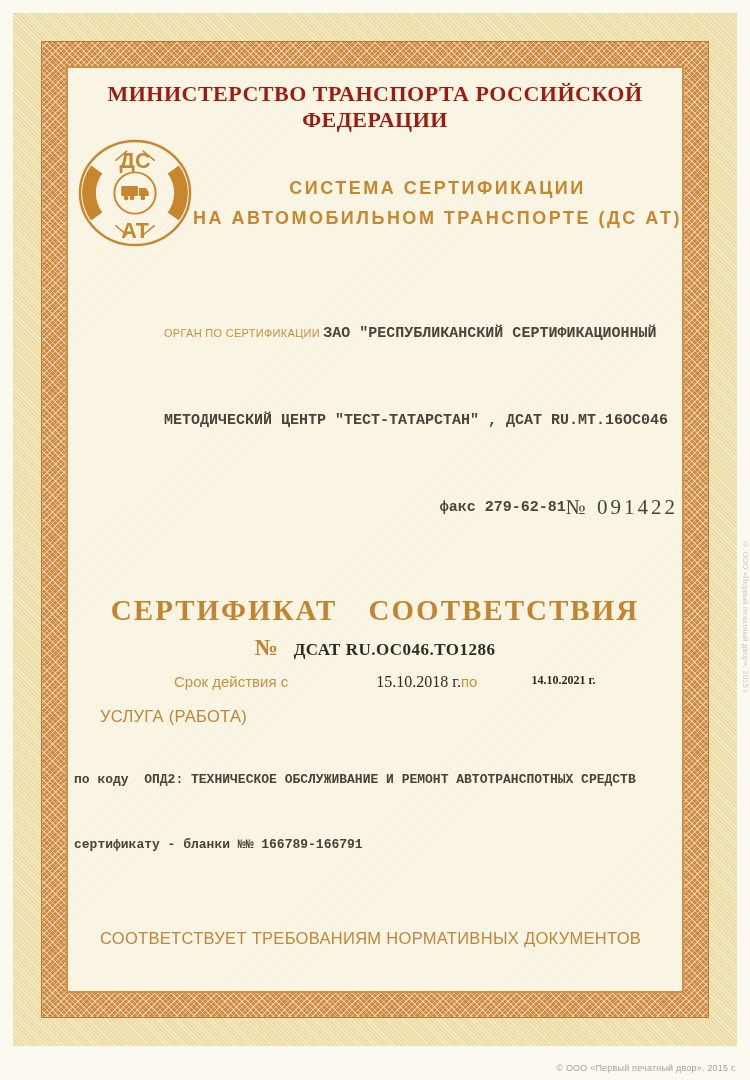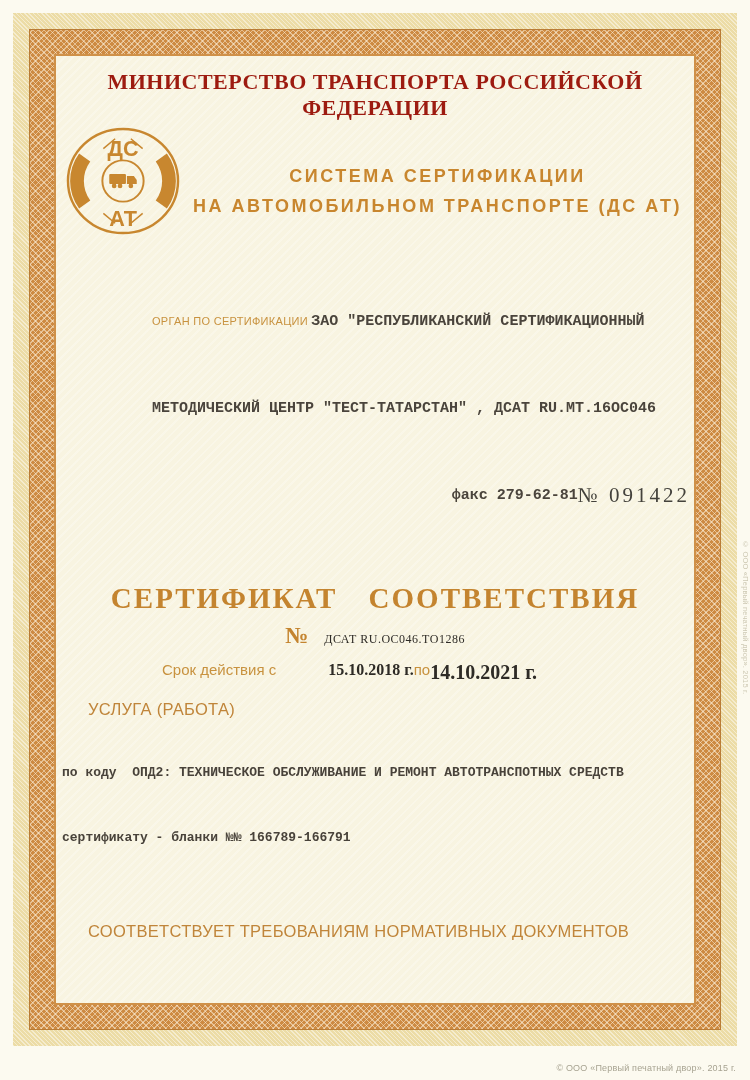--- a/index.html
+++ b/index.html
@@ -8,21 +8,21 @@
     font-family:"Liberation Sans", sans-serif;
     background:#fcfaf0;
     position:relative;
     overflow:hidden;
   }
   .page { position:absolute; inset:0; padding:13px 13px 34px 13px; }
   .band-gold {
     width:100%; height:100%;
     background-color:#ecdca6;
     background-image:repeating-linear-gradient(45deg, rgba(255,255,255,.45) 0 1px, rgba(0,0,0,0) 1px 3px);
-    padding:16px;
+    padding:28px;
   }
   .band-orange {
     width:100%; height:100%;
     background-color:#cd8a42;
     background-image:
       repeating-linear-gradient(45deg, rgba(255,245,225,.5) 0 1px, rgba(0,0,0,0) 1px 4px),
       repeating-linear-gradient(-45deg, rgba(255,245,225,.5) 0 1px, rgba(0,0,0,0) 1px 4px);
     border:1px solid #b97c36;
     padding:24px;
   }
@@ -63,28 +63,28 @@
     margin-top:14px; text-align:center;
     font-family:"Liberation Serif", serif; font-weight:700;
     font-size:29px; color:#c4842f; letter-spacing:2px; word-spacing:22px;
   }
   .cert-number { margin-top:8px; text-align:center; }
   .cert-number .no-sign {
     font-family:"Liberation Serif", serif; font-weight:700;
     font-size:23px; color:#c4842f; margin-right:16px;
   }
   .cert-number .no-val {
-    font-family:"Liberation Serif", serif; font-weight:400;
-    font-size:12px; color:#2e2b26; letter-spacing:.5px;margin-top:46px;
+    font-family:"Liberation Serif", serif; font-weight:700;
+    font-size:17px; color:#2e2b26; letter-spacing:.5px;margin-top:46px;
   }
   .validity { margin-top:12px; display:flex; align-items:flex-start; }
   .validity .v-label { margin-left:106px; font-size:15px; color:#c8923f; }
-  .validity .v-from  { margin-left:52px; font-family:"Liberation Serif", serif; font-weight:700; font-size:16px; color:#2e2b26; }
+  .validity .v-from  { margin-left:88px; font-family:"Liberation Serif", serif; font-weight:400; font-size:16px; color:#2e2b26; }
   .validity .v-po    { font-size:15px; color:#c8923f; }
-  .validity .v-to    { font-family:"Liberation Serif", serif; font-weight:700; font-size:20px; color:#2e2b26; }
+  .validity .v-to    { margin-left:54px; font-family:"Liberation Serif", serif; font-weight:700; font-size:12px; color:#2e2b26; }
   
   .sec-heading {
     padding-left:32px; font-size:16.5px; color:#c0853a; letter-spacing:.3px;
   }
   .mono-block {
     padding-left:6px; font-family:"Liberation Mono", monospace; font-weight:700;
     font-size:13px; color:#48423a; line-height:21.5px; white-space:pre;
   }
   .mt-service { margin-top:16px; }
   .mt-compliance { margin-top:31px; }

